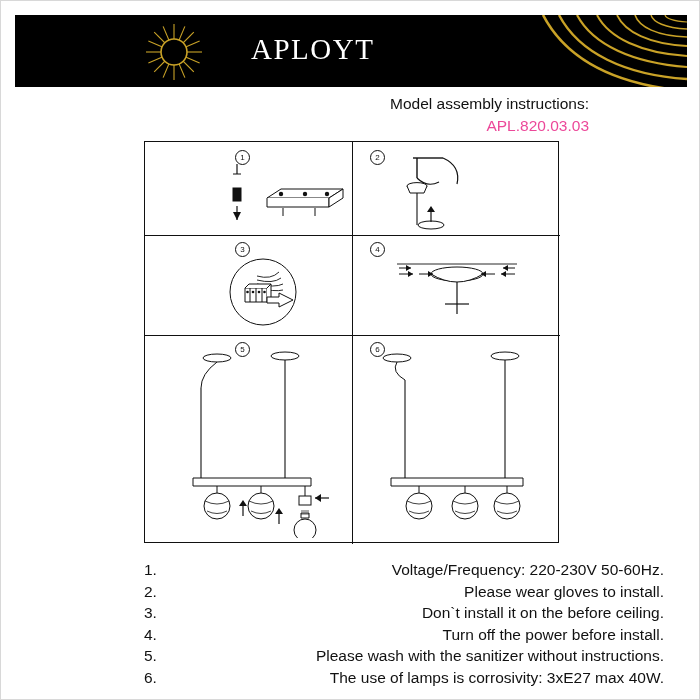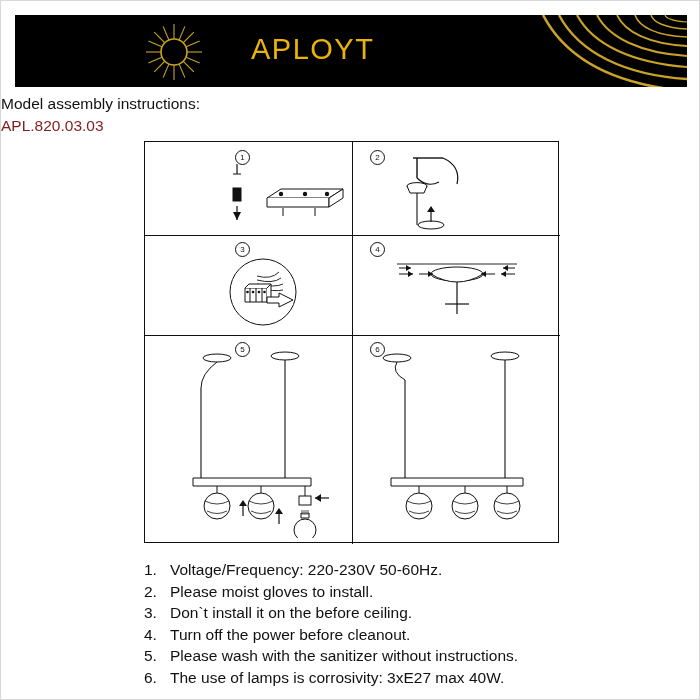--- a/index.html
+++ b/index.html
@@ -28,51 +28,51 @@
   .header {
     position: absolute;
     left: 14px; top: 14px;
     width: 672px; height: 72px;
     background: #000000;
     overflow: hidden;
   }
   .brand {
     position: absolute;
     left: 236px; top: 18px;
-    color: #eab308;
+    color: #ffffff;
     font-size: 29px;
     letter-spacing: 1.5px;
-    font-family: Liberation Sans, sans-serif;
+    font-family: Liberation Serif, serif;
   }
   .sunburst {
     position: absolute;
     left: 128px; top: 6px;
     width: 62px; height: 62px;
   }
   .fan {
     position: absolute;
     right: 0px; top: -2px;
     width: 240px; height: 80px;
   }
 
   
   .title-block {
     position: absolute;
     left: 0; top: 94px;
     width: 588px;
-    text-align: left;
+    text-align: right;
   }
   .title-line1 {
     font-size: 15.5px;
     color: #111;
     margin-bottom: 4px;
   }
   .title-line2 {
     font-size: 15.5px;
-    color: #7f1d1d;
+    color: #ec4899;
   }
 
   
   .frame {
     position: absolute;
     left: 143px; top: 140px;
     width: 415px; height: 402px;
     border: 1px solid #111;
     box-sizing: border-box;
   }
@@ -117,21 +117,21 @@
     display: flex;
     align-items: baseline;
     font-size: 15.5px;
     line-height: 21.5px;
     color: #111;
   }
   .ins-num {
     width: 26px;
     flex: 0 0 26px;
   }
-  .ins-text { flex: 1 1 auto; }
+  .ins-text { flex: 1 1 auto; text-align: right; }
 
   svg { display: block; }
 </style>
 </head>
 <body>
 
 <div class="page">
 
   <div class="header">
 
@@ -363,29 +363,29 @@
     </div>
   </div>
 
   <div class="instructions">
     <div class="ins-row">
       <span class="ins-num">1.</span>
       <span class="ins-text">Voltage/Frequency: 220-230V 50-60Hz.</span>
     </div>
     <div class="ins-row">
       <span class="ins-num">2.</span>
-      <span class="ins-text">Please moist gloves to install.</span>
+      <span class="ins-text">Please wear gloves to install.</span>
     </div>
     <div class="ins-row">
       <span class="ins-num">3.</span>
       <span class="ins-text">Don`t install it on the before ceiling.</span>
     </div>
     <div class="ins-row">
       <span class="ins-num">4.</span>
-      <span class="ins-text">Turn off the power before cleanout.</span>
+      <span class="ins-text">Turn off the power before install.</span>
     </div>
     <div class="ins-row">
       <span class="ins-num">5.</span>
       <span class="ins-text">Please wash with the sanitizer without instructions.</span>
     </div>
     <div class="ins-row">
       <span class="ins-num">6.</span>
       <span class="ins-text">The use of lamps is corrosivity: 3xE27 max 40W.</span>
     </div>
   </div>

